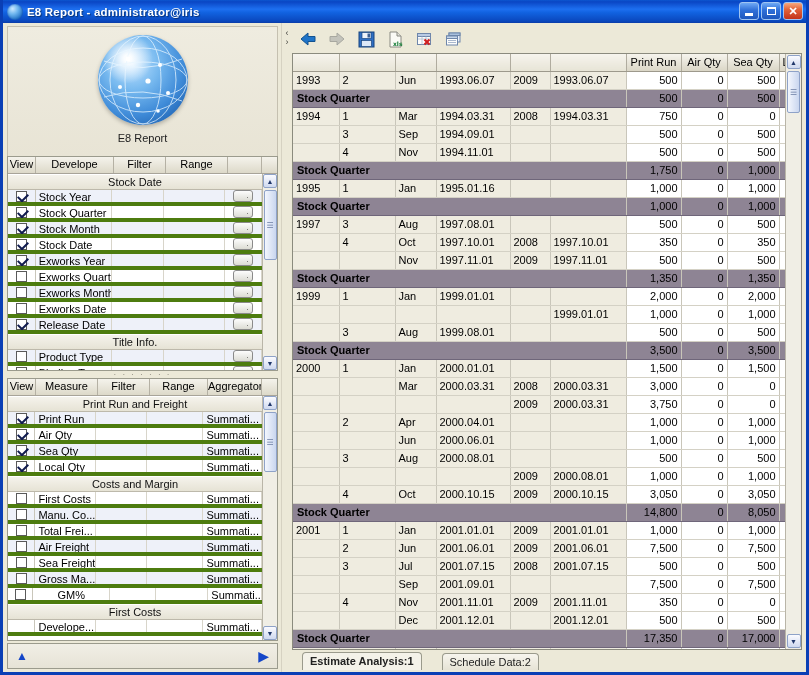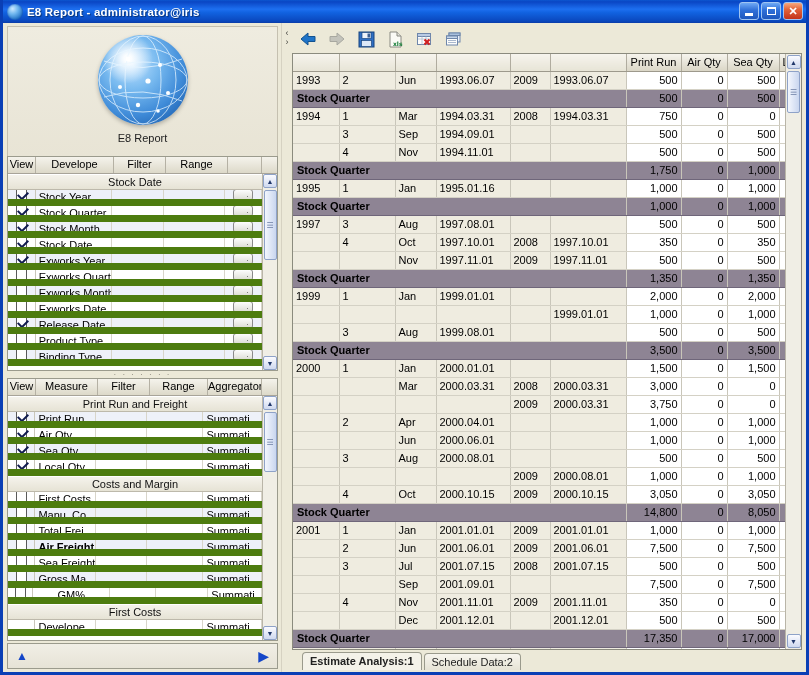--- a/index.html
+++ b/index.html
@@ -92,21 +92,21 @@
     border-color: #8d8d80;
   }
 
   .gridwrap { border: 1px solid #9b9b8d; background:#fff; display:flex; flex-direction: column; }
   .gridhead { display:flex; background: linear-gradient(to bottom,#f5f3ec,#ddd9c9); border-bottom:1px solid #a8a499; }
   .gridhead > div {
     font-size: 11px; color:#000; text-align:center; line-height:15px; height:16px;
     border-right: 1px solid #b5b1a4; overflow:hidden; white-space:nowrap;
   }
   .gridbody { flex:1; overflow:hidden; position:relative; background:#fff; }
-  .grow { display:flex; height:16px; border-bottom: 7px solid #4d7c0f; }
+  .grow { display:flex; height:16px; border-bottom: 4px solid #4d7c0f; }
   .grow:nth-child(even) { background:#eef1f9; }
   .grow:nth-child(odd) { background:#ffffff; }
   .grow.group {
     background: linear-gradient(to bottom,#f5f3ec,#e6e3d5);
     justify-content:center; align-items:center; font-size:11px; color:#111;
     border-bottom:1px solid #bdb9ab; border-top:1px solid #fff;
   }
   .gcell { border-right: 1px solid #d8d5ca; padding:0 3px; line-height:15px; overflow:hidden; white-space:nowrap; font-size:11px; }
   .gcell.chk { display:flex; align-items:center; justify-content:center; border-right:1px solid #c9c6ba; }
   .cbox {
@@ -185,21 +185,21 @@
   tr.subtotal td.num { text-align:right; background:#8e8494; }
   .rvsb {
     width:16px; flex:none; background:#f0eee5; border-left:1px solid #b9b5a8;
     display:flex; flex-direction:column; align-items:center; padding:1px 0;
   }
   #bottomtabs { height:19px; display:flex; align-items:flex-end; padding-left:10px; flex:none; margin-top:1px; }
   .btab {
     height:17px; line-height:16px; padding:0 7px;
     border:1px solid #9a9a8c; border-bottom:none; border-radius:4px 4px 0 0;
     background: linear-gradient(to bottom,#f7f5ee,#e6e3d5);
-    font-size:11px; color:#222; margin-right:2px; cursor:default;
+    font-size:11px; color:#222; margin-right:20px; cursor:default;
   }
   .btab.active { font-weight:bold; background:#f4f2e9; height:18px; line-height:17px; }
 </style>
 </head>
 <body>
 
 <div id="window">
 
   <div id="titlebar">
     <div class="winicon"></div>
@@ -351,20 +351,21 @@
                 <div class="gcell chk" style="width: 28px;">
                   <span class="cbox on"></span>
                 </div>
                 <div class="gcell" style="width: 78px;">Release Date</div>
                 <div class="gcell" style="width: 52px;"></div>
                 <div class="gcell" style="width: 62px;"></div>
                 <div class="gcell" style="width: 38px; display: flex; align-items: center; justify-content: center;">
                   <span class="ebtn">.</span>
                 </div>
               </div>
+              <div class="grow group">Title Info.</div>
               <div class="grow">
                 <div class="gcell chk" style="width: 28px;">
                   <span class="cbox"></span>
                 </div>
                 <div class="gcell" style="width: 78px;">Product Type</div>
                 <div class="gcell" style="width: 52px;"></div>
                 <div class="gcell" style="width: 62px;"></div>
                 <div class="gcell" style="width: 38px; display: flex; align-items: center; justify-content: center;">
                   <span class="ebtn">.</span>
                 </div>
@@ -465,21 +466,21 @@
                 </div>
                 <div class="gcell" style="width: 62px;">Total Frei...</div>
                 <div class="gcell" style="width: 52px;"></div>
                 <div class="gcell" style="width: 58px;"></div>
                 <div class="gcell" style="width: 60px;">Summati...</div>
               </div>
               <div class="grow">
                 <div class="gcell chk" style="width: 28px;">
                   <span class="cbox"></span>
                 </div>
-                <div class="gcell" style="width: 62px; font-weight: bold;">Air Freight</div>
+                <div class="gcell" style="width: 62px;">Air Freight</div>
                 <div class="gcell" style="width: 52px;"></div>
                 <div class="gcell" style="width: 58px;"></div>
                 <div class="gcell" style="width: 60px;">Summati...</div>
               </div>
               <div class="grow">
                 <div class="gcell chk" style="width: 28px;">
                   <span class="cbox"></span>
                 </div>
                 <div class="gcell" style="width: 62px;">Sea Freight</div>
                 <div class="gcell" style="width: 52px;"></div>

